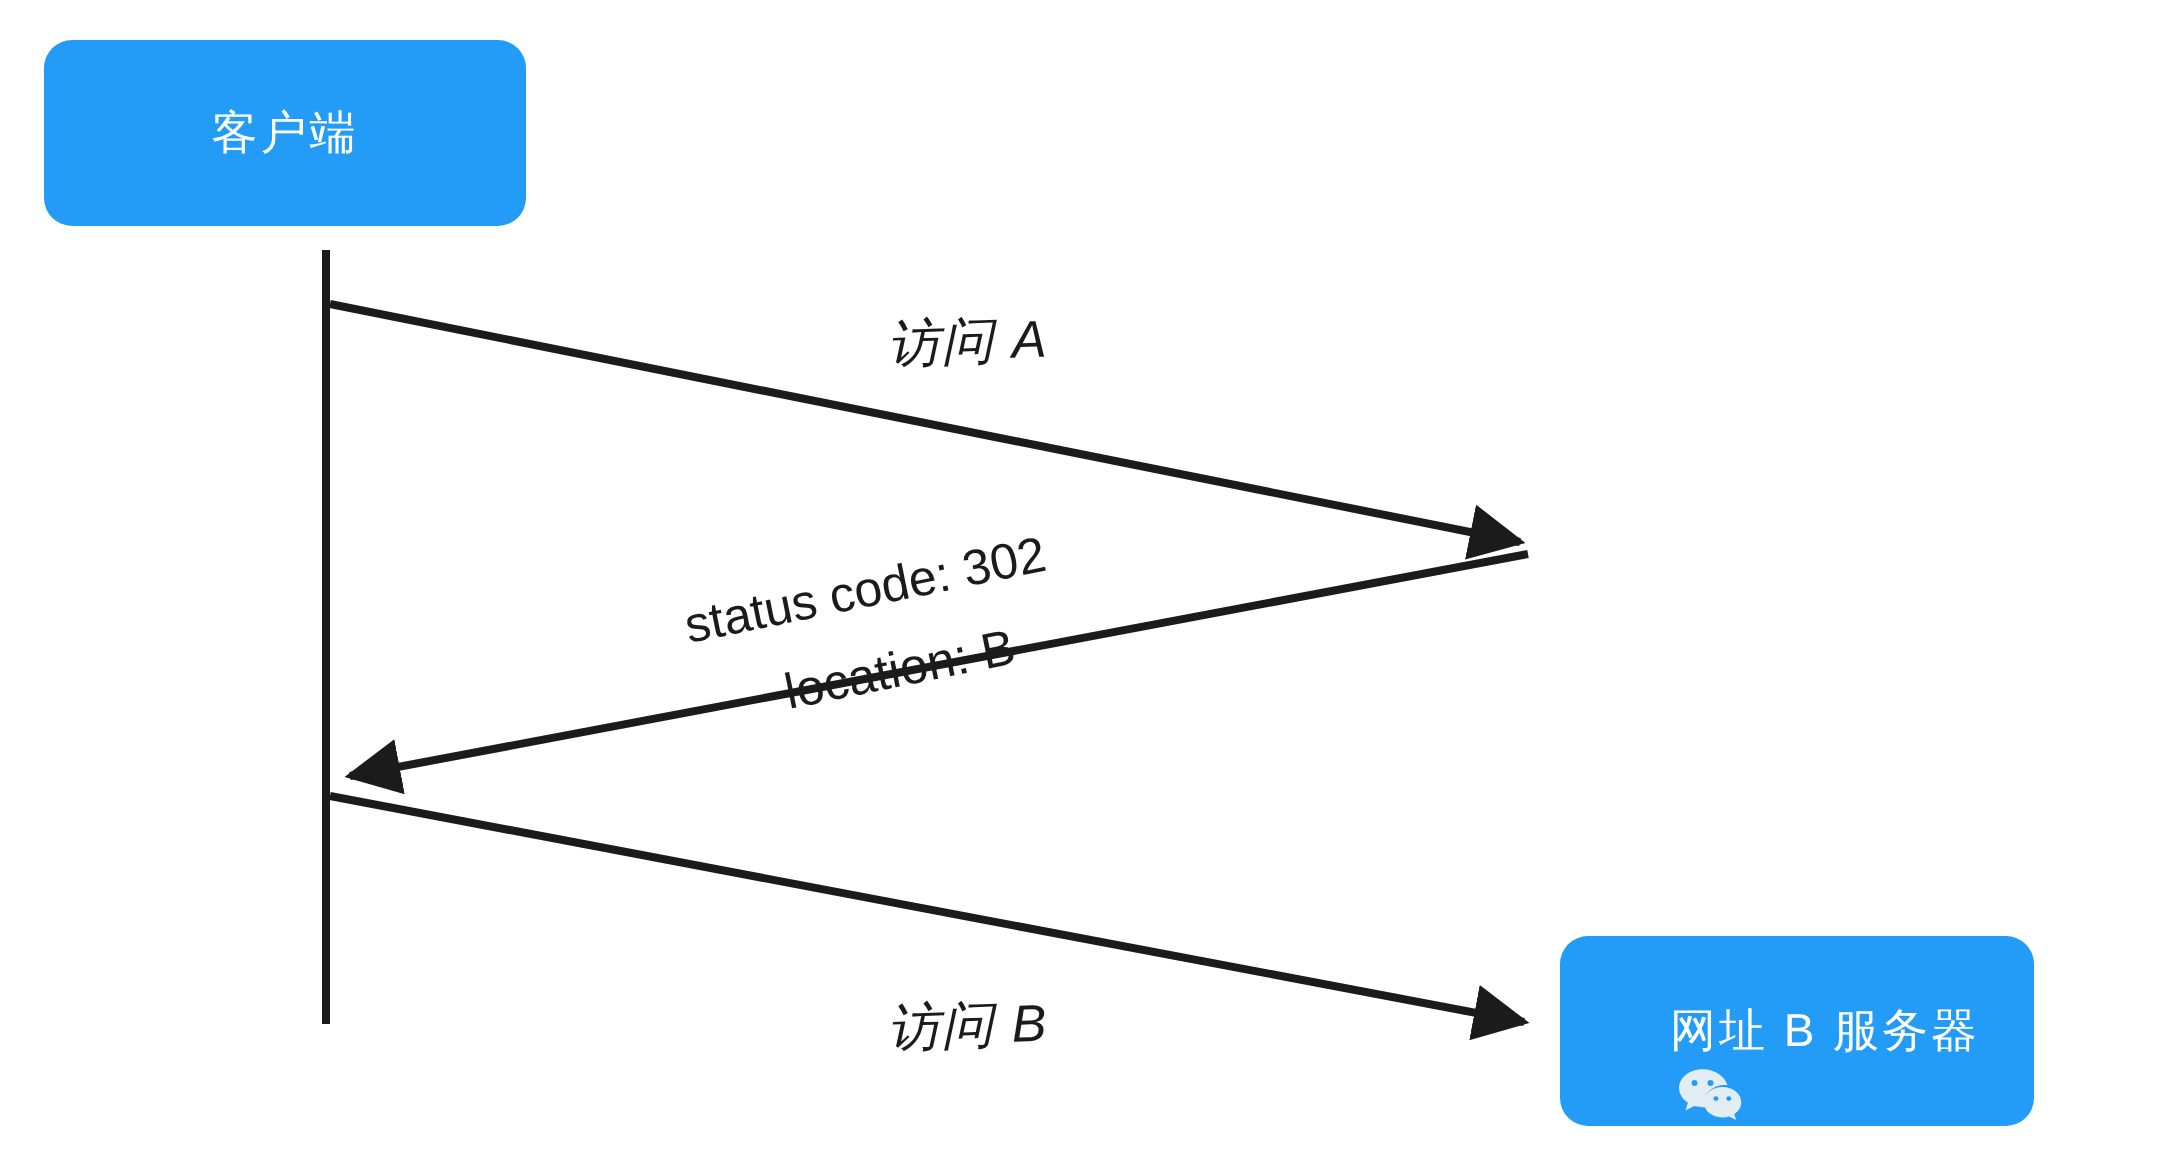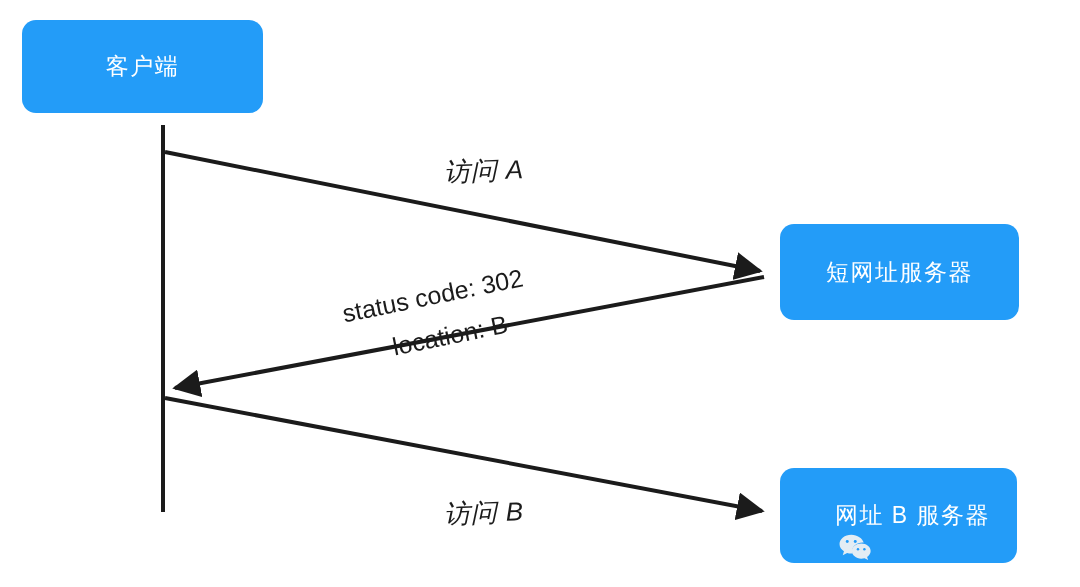--- a/index.html
+++ b/index.html
@@ -118,23 +118,20 @@
 
     <line x1="764" y1="277" x2="175" y2="388" stroke="#1b1b1b" stroke-width="4" marker-end="url(#arrow-left)"></line>
 
     <line x1="165" y1="398" x2="762" y2="511" stroke="#1b1b1b" stroke-width="4" marker-end="url(#arrow-right)"></line>
   </svg>
 
   <div class="node-box" id="node-client">
     <span class="node-label">客户端</span>
   </div>
 
-  <div class="node-box" id="node-shorturl">
-    <span class="node-label">短网址服务器</span>
-  </div>
 
   <div class="node-box" id="node-targetb">
     <span class="node-label">网址 B 服务器</span>
   </div>
 
   <div class="edge-label cn-label" id="label-visit-a">访问 A</div>
 
   <div class="edge-label mono-label" id="label-status-code">status code: 302</div>
 
   <div class="edge-label mono-label" id="label-location">location: B</div>

